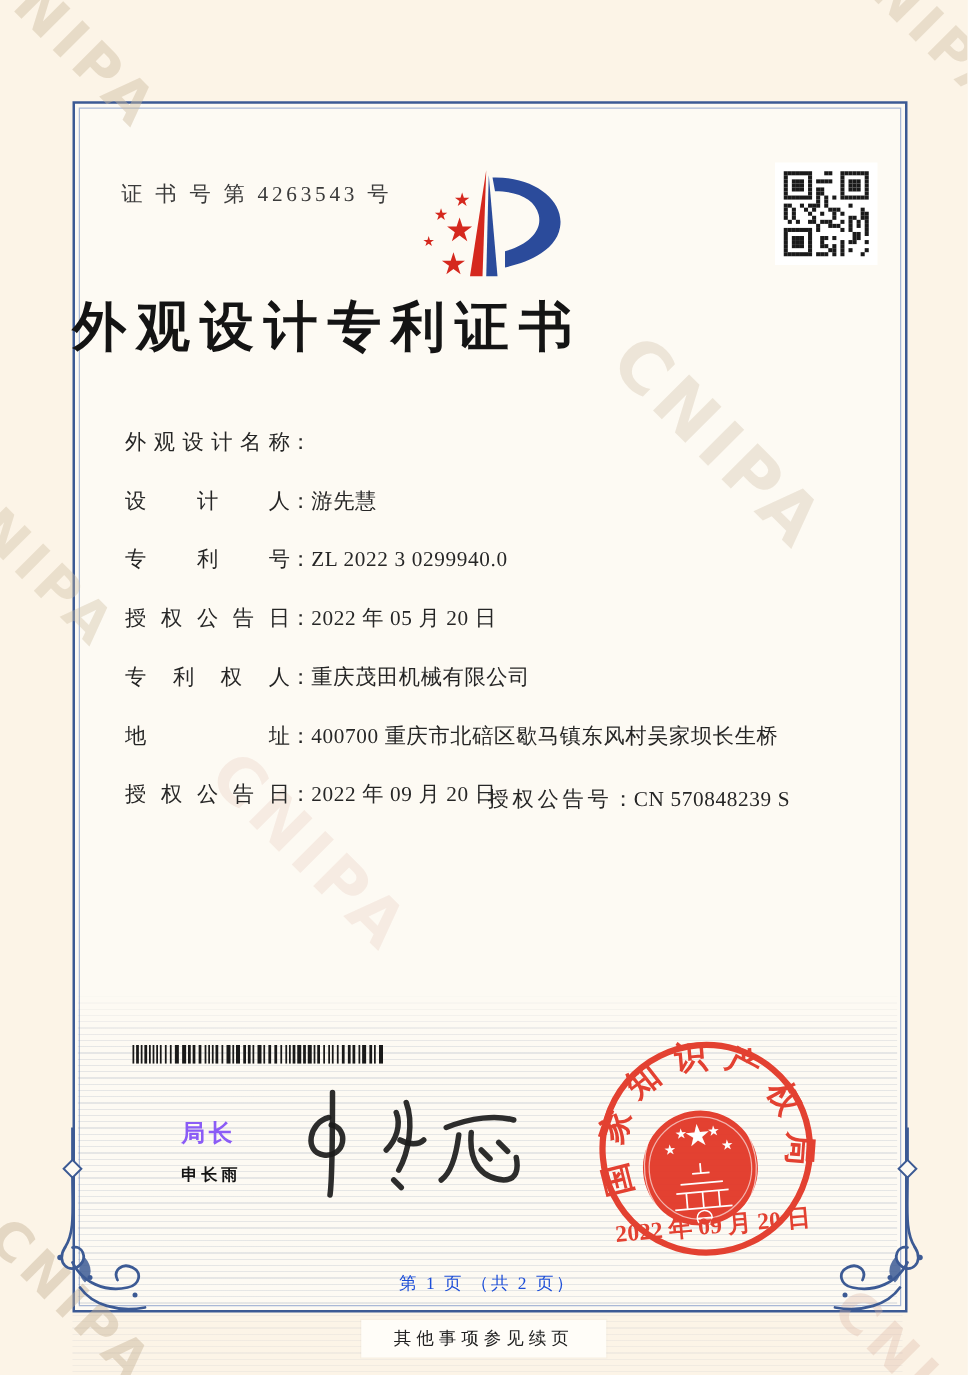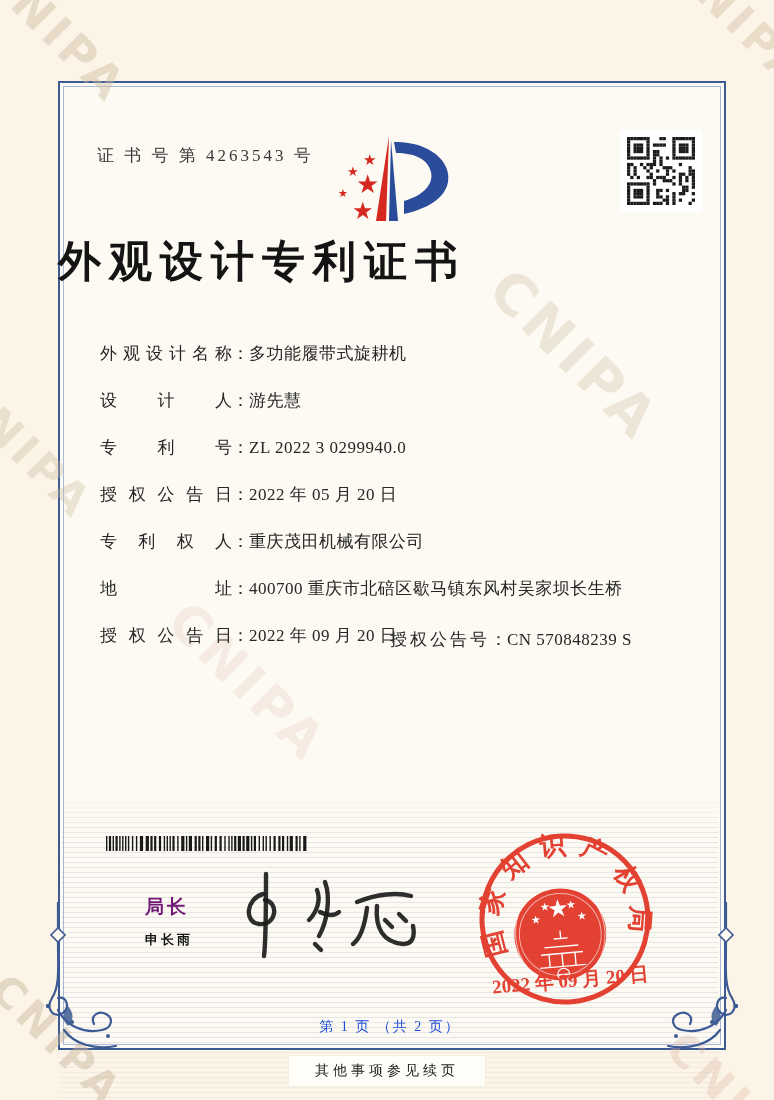--- a/index.html
+++ b/index.html
@@ -78,21 +78,21 @@
 
   
   .paras{position:absolute;left:100px;top:650px;width:576px;z-index:2;}
   .paras p{
     margin:0;font-size:16px;line-height:24px;text-indent:2em;text-align:justify;color:#222;
   }
 
   
   .barcode{position:absolute;left:105px;top:836px;z-index:2;}
   .officer-title{
-    position:absolute;left:145px;top:894px;font-size:19px;letter-spacing:3px;color:#701a75;
+    position:absolute;left:145px;top:894px;font-size:19px;letter-spacing:3px;color:#8b5cf6;
     font-family:"Liberation Sans","DejaVu Sans",sans-serif;font-weight:600;z-index:2;
   }
   .officer-name{
     position:absolute;left:145px;top:931px;font-size:13px;letter-spacing:3px;color:#141414;
     font-family:"Liberation Sans","DejaVu Sans",sans-serif;font-weight:600;z-index:2;
   }
   .signature{position:absolute;left:225px;top:864px;z-index:2;}
   .signature path{fill:none;stroke:#1b1b1b;stroke-width:4.4;stroke-linecap:round;stroke-linejoin:round;opacity:.92;}
   .seal{position:absolute;left:462px;top:826px;z-index:3;opacity:.96;}
 
@@ -368,21 +368,20 @@
         <rect x="65.52" y="68.76" width="3.24" height="3.24" fill="#1a1a1a"></rect>
       </svg>
   </div>
 
   <div class="title">外观设计专利证书</div>
 
   <div class="fields">
     <div class="field">
       <span class="flabel">外观设计名称</span>
         <span class="colon">：</span>
-        <span class="fvalue">多功能履带式旋耕机</span>
     </div>
     <div class="field">
       <span class="flabel">设计人</span>
         <span class="colon">：</span>
         <span class="fvalue">游先慧</span>
     </div>
     <div class="field">
       <span class="flabel">专利号</span>
         <span class="colon">：</span>
         <span class="fvalue">ZL 2022 3 0299940.0</span>

